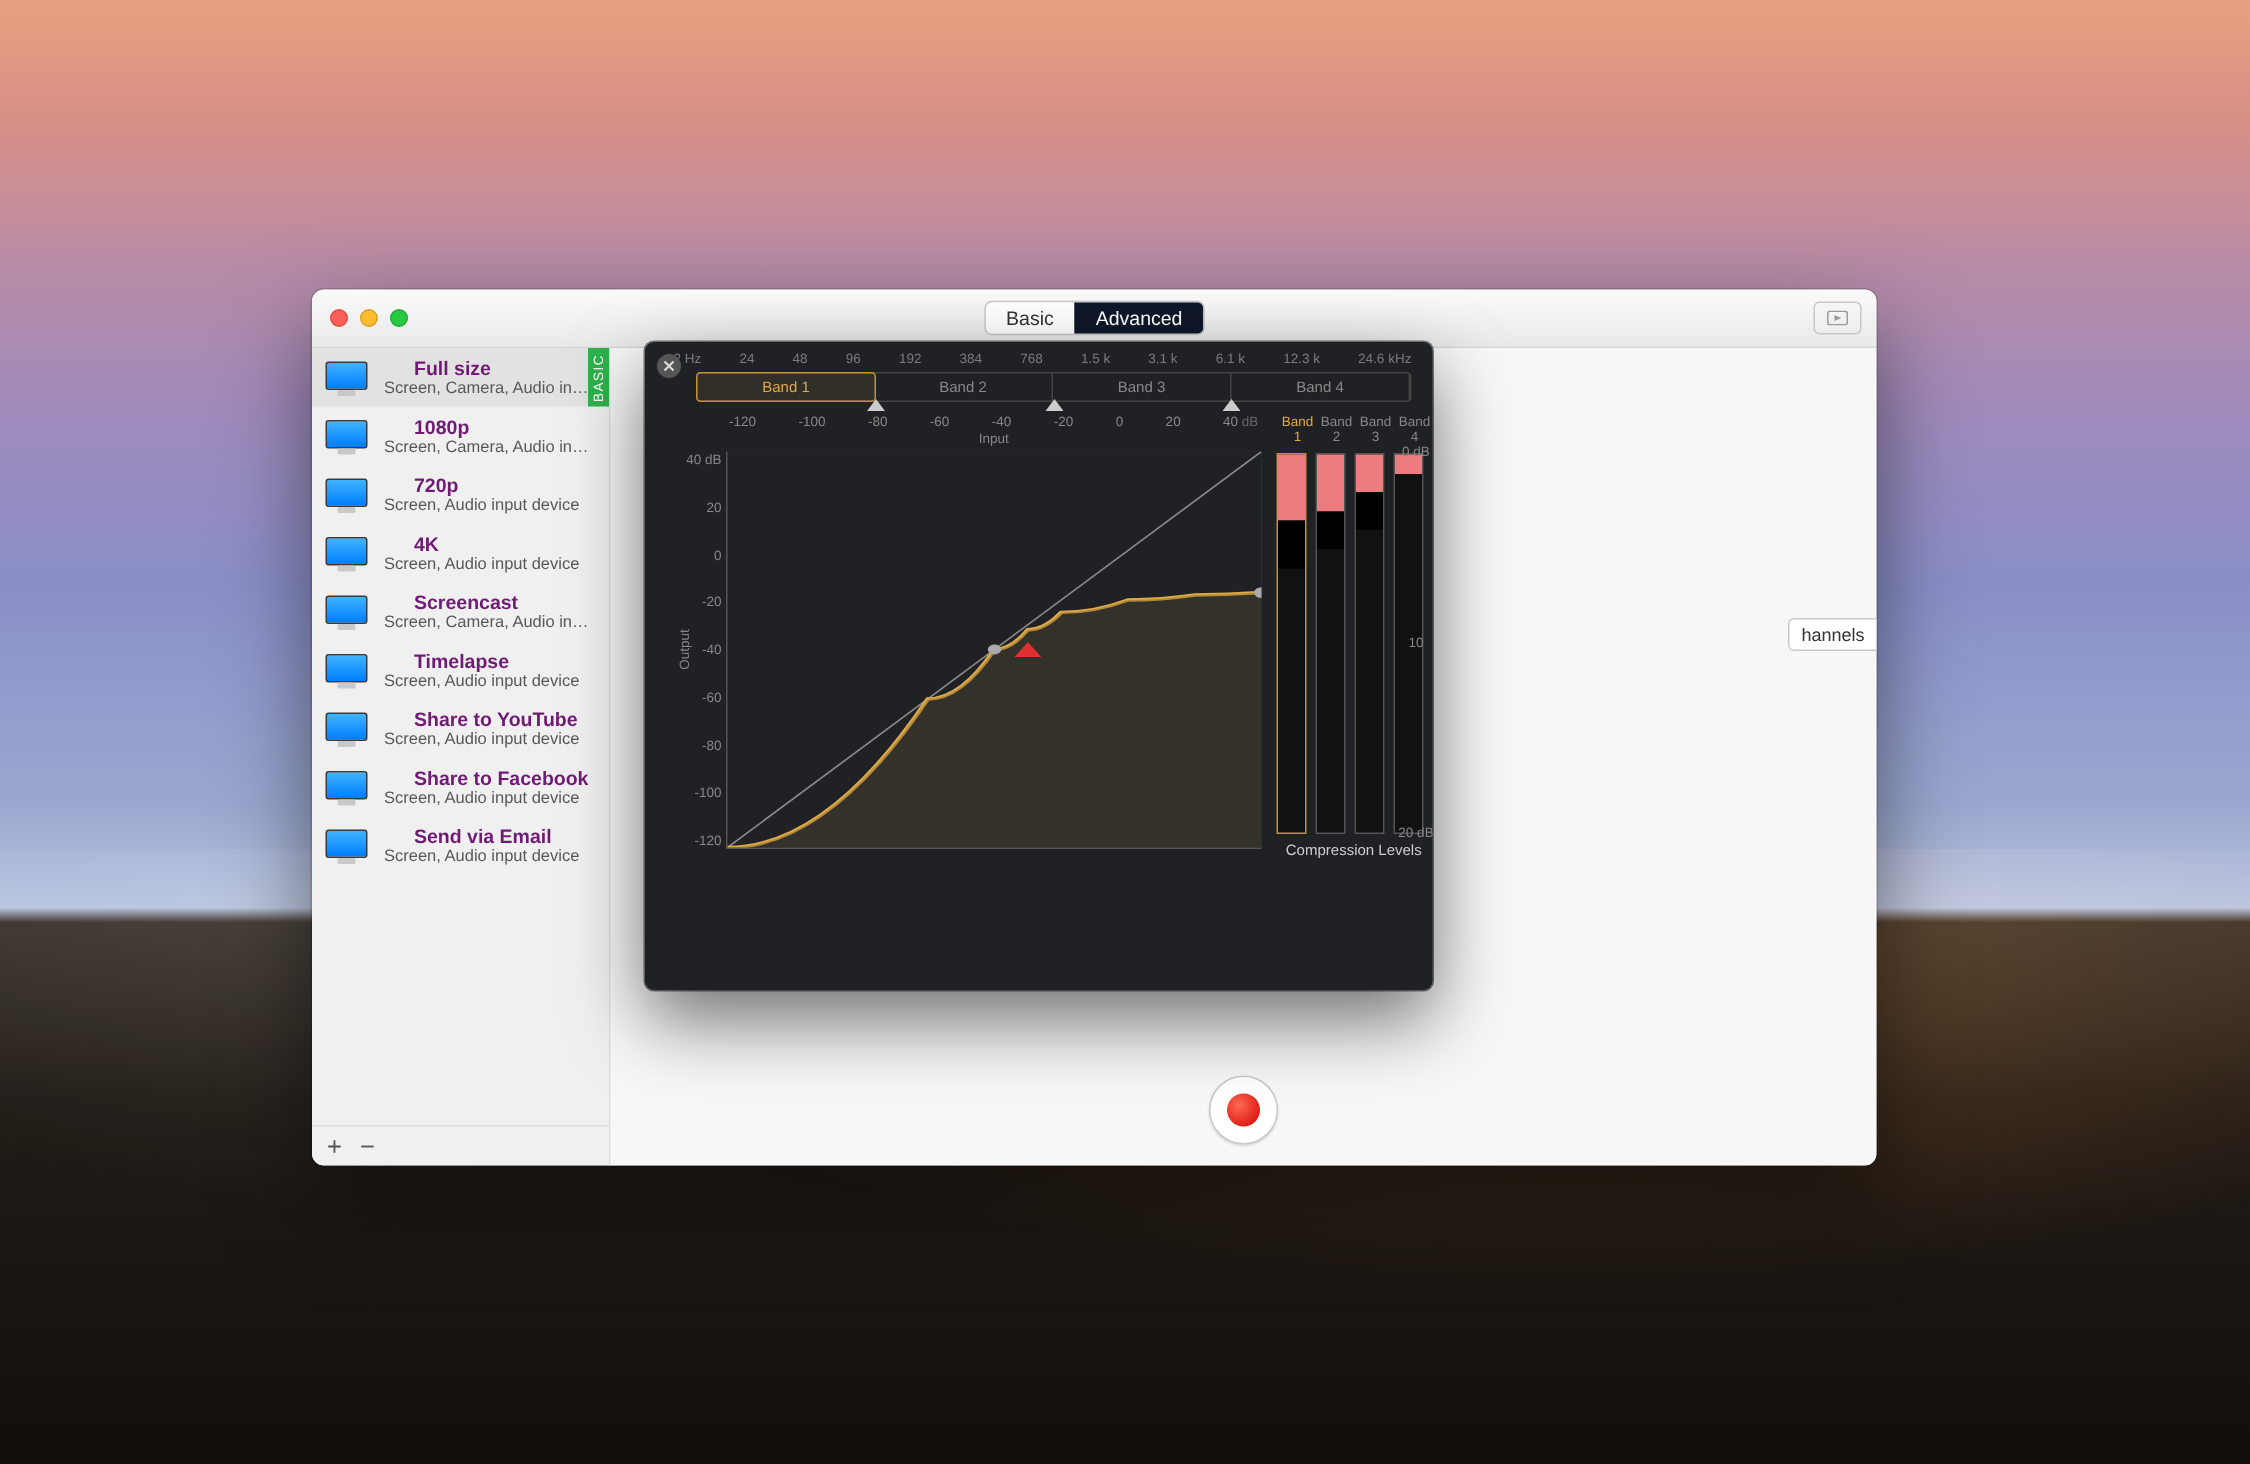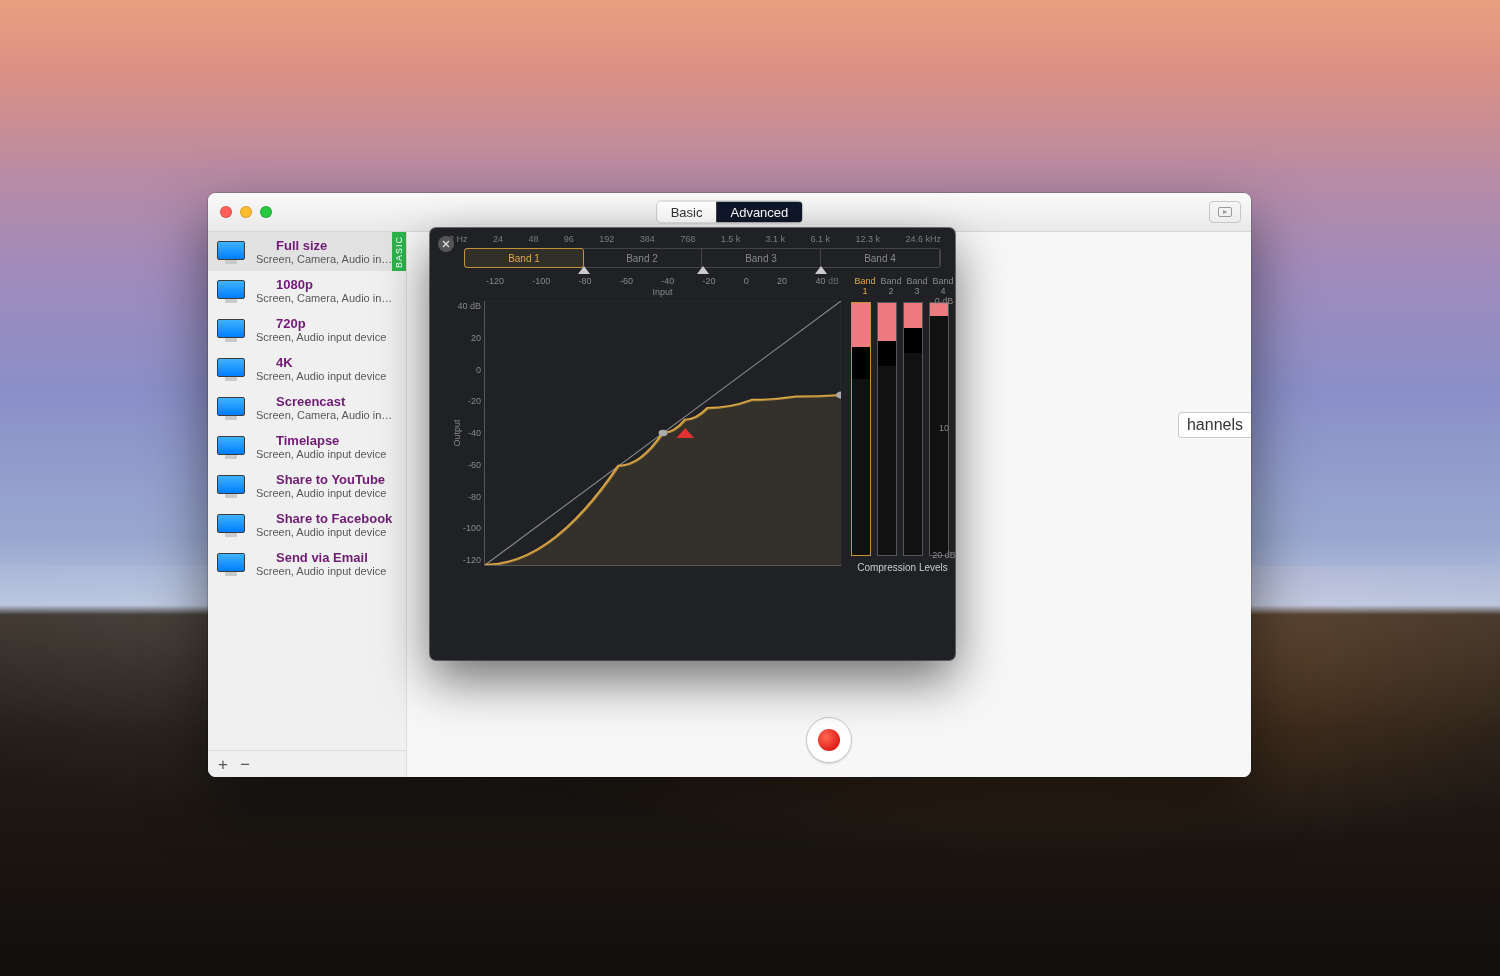--- a/index.html
+++ b/index.html
@@ -109,21 +109,21 @@
     position:absolute; left:50%; bottom:14px; transform:translateX(-50%);
     width:44px; height:44px; border-radius:50%;
     background:#fff; border:1px solid #c9c9c9; box-shadow:0 1px 2px rgba(0,0,0,0.15);
     display:flex; align-items:center; justify-content:center;
   }
   .recbtn .dot{ width:22px; height:22px; background:radial-gradient(circle at 35% 35%, #ff6a55, #d40000); border-radius:50%;}
 
   .pill-hint{
     position:absolute; right:0px; top:180px;
     background:#fff; border:1px solid #c9c9c9; border-radius:4px;
-    font-size:16px; padding:3px 8px; color:#333;
+    font-size:12px; padding:3px 8px; color:#333;
     border-right:none; border-top-right-radius:0; border-bottom-right-radius:0;
   }
 
   
   .comp {
     position:absolute;
     left:430px; top:228px;
     width:525px; height:432px;
     background:#1f2125;
     border-radius:6px;

